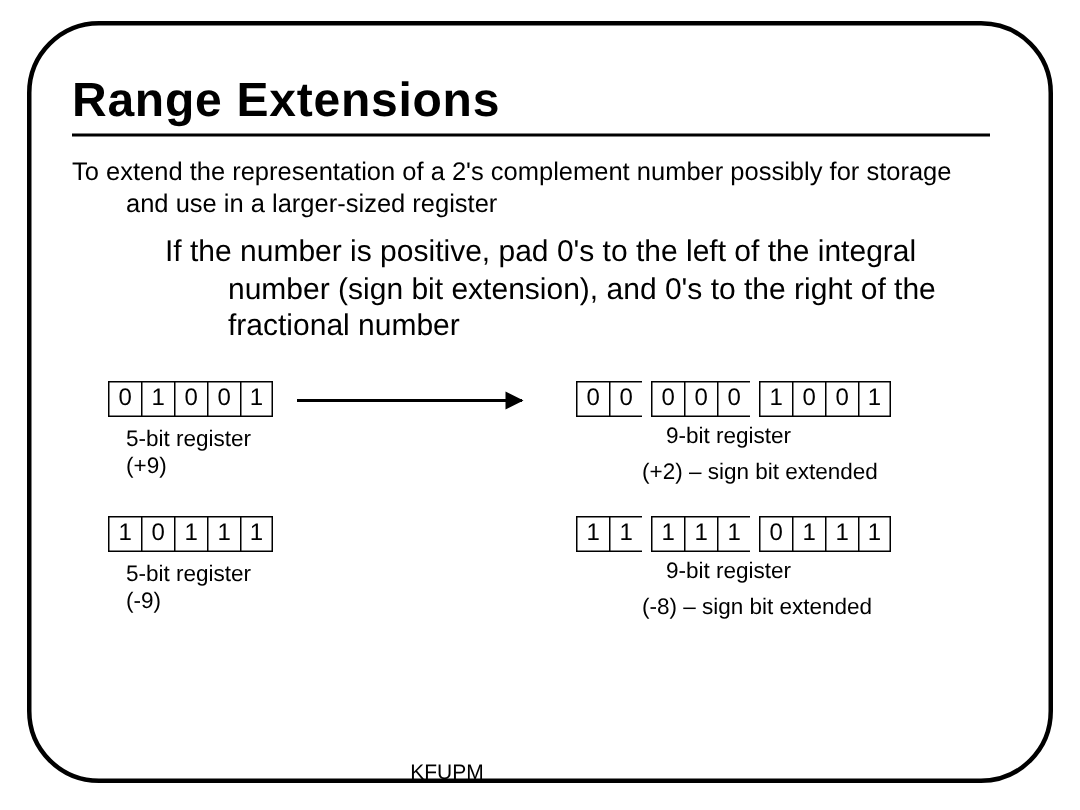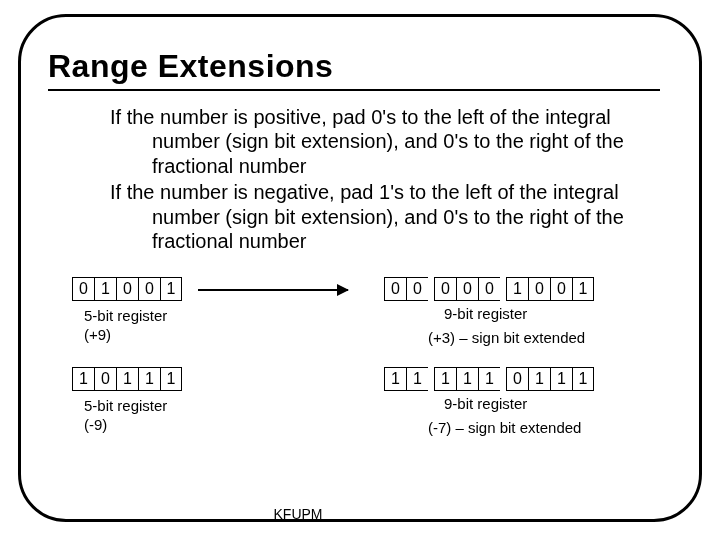--- a/index.html
+++ b/index.html
@@ -104,22 +104,22 @@
 </head>
 <body>
 
 <div class="frame"></div>
 
 <div class="content">
 
   <h1 class="title">Range Extensions</h1>
   <hr class="hr">
 
+  <p class="intro">To extend the representation of a 2's complement number possibly for storage and use in a larger-sized register</p>
   <p class="rule">If the number is positive, pad 0's to the left of the integral number (sign bit extension), and 0's to the right of the fractional number</p>
-  <p class="rule">If the number is negative, pad 1's to the left of the integral number (sign bit extension), and 0's to the right of the fractional number</p>
 
   <div class="diagram">
 
     <div class="bits" style="left:24px; top:6px;">
       <div class="bit">0</div>
       <div class="bit">1</div>
       <div class="bit">0</div>
       <div class="bit">0</div>
       <div class="bit">1</div>
     </div>
@@ -138,21 +138,21 @@
       <div class="bit">1</div>
     </div>
     <div class="caption" style="left:36px; top:36px;">
       <span>5-bit register</span><br>
       <span>(+9)</span>
     </div>
     <div class="caption" style="left:396px; top:34px;">
       <span>9-bit register</span>
     </div>
     <div class="caption" style="left:380px; top:58px;">
-      <span>(+3) – sign bit extended</span>
+      <span>(+2) – sign bit extended</span>
     </div>
 
     <div class="bits" style="left:24px; top:96px;">
       <div class="bit">1</div>
       <div class="bit">0</div>
       <div class="bit">1</div>
       <div class="bit">1</div>
       <div class="bit">1</div>
     </div>
     <div class="bits" style="left:336px; top:96px;">
@@ -169,19 +169,19 @@
       <div class="bit">1</div>
     </div>
     <div class="caption" style="left:36px; top:126px;">
       <span>5-bit register</span><br>
       <span>(-9)</span>
     </div>
     <div class="caption" style="left:396px; top:124px;">
       <span>9-bit register</span>
     </div>
     <div class="caption" style="left:380px; top:148px;">
-      <span>(-7) – sign bit extended</span>
+      <span>(-8) – sign bit extended</span>
     </div>
 
   </div>
 </div>
 
 <div class="footer">KFUPM</div>
 
 </body></html>

